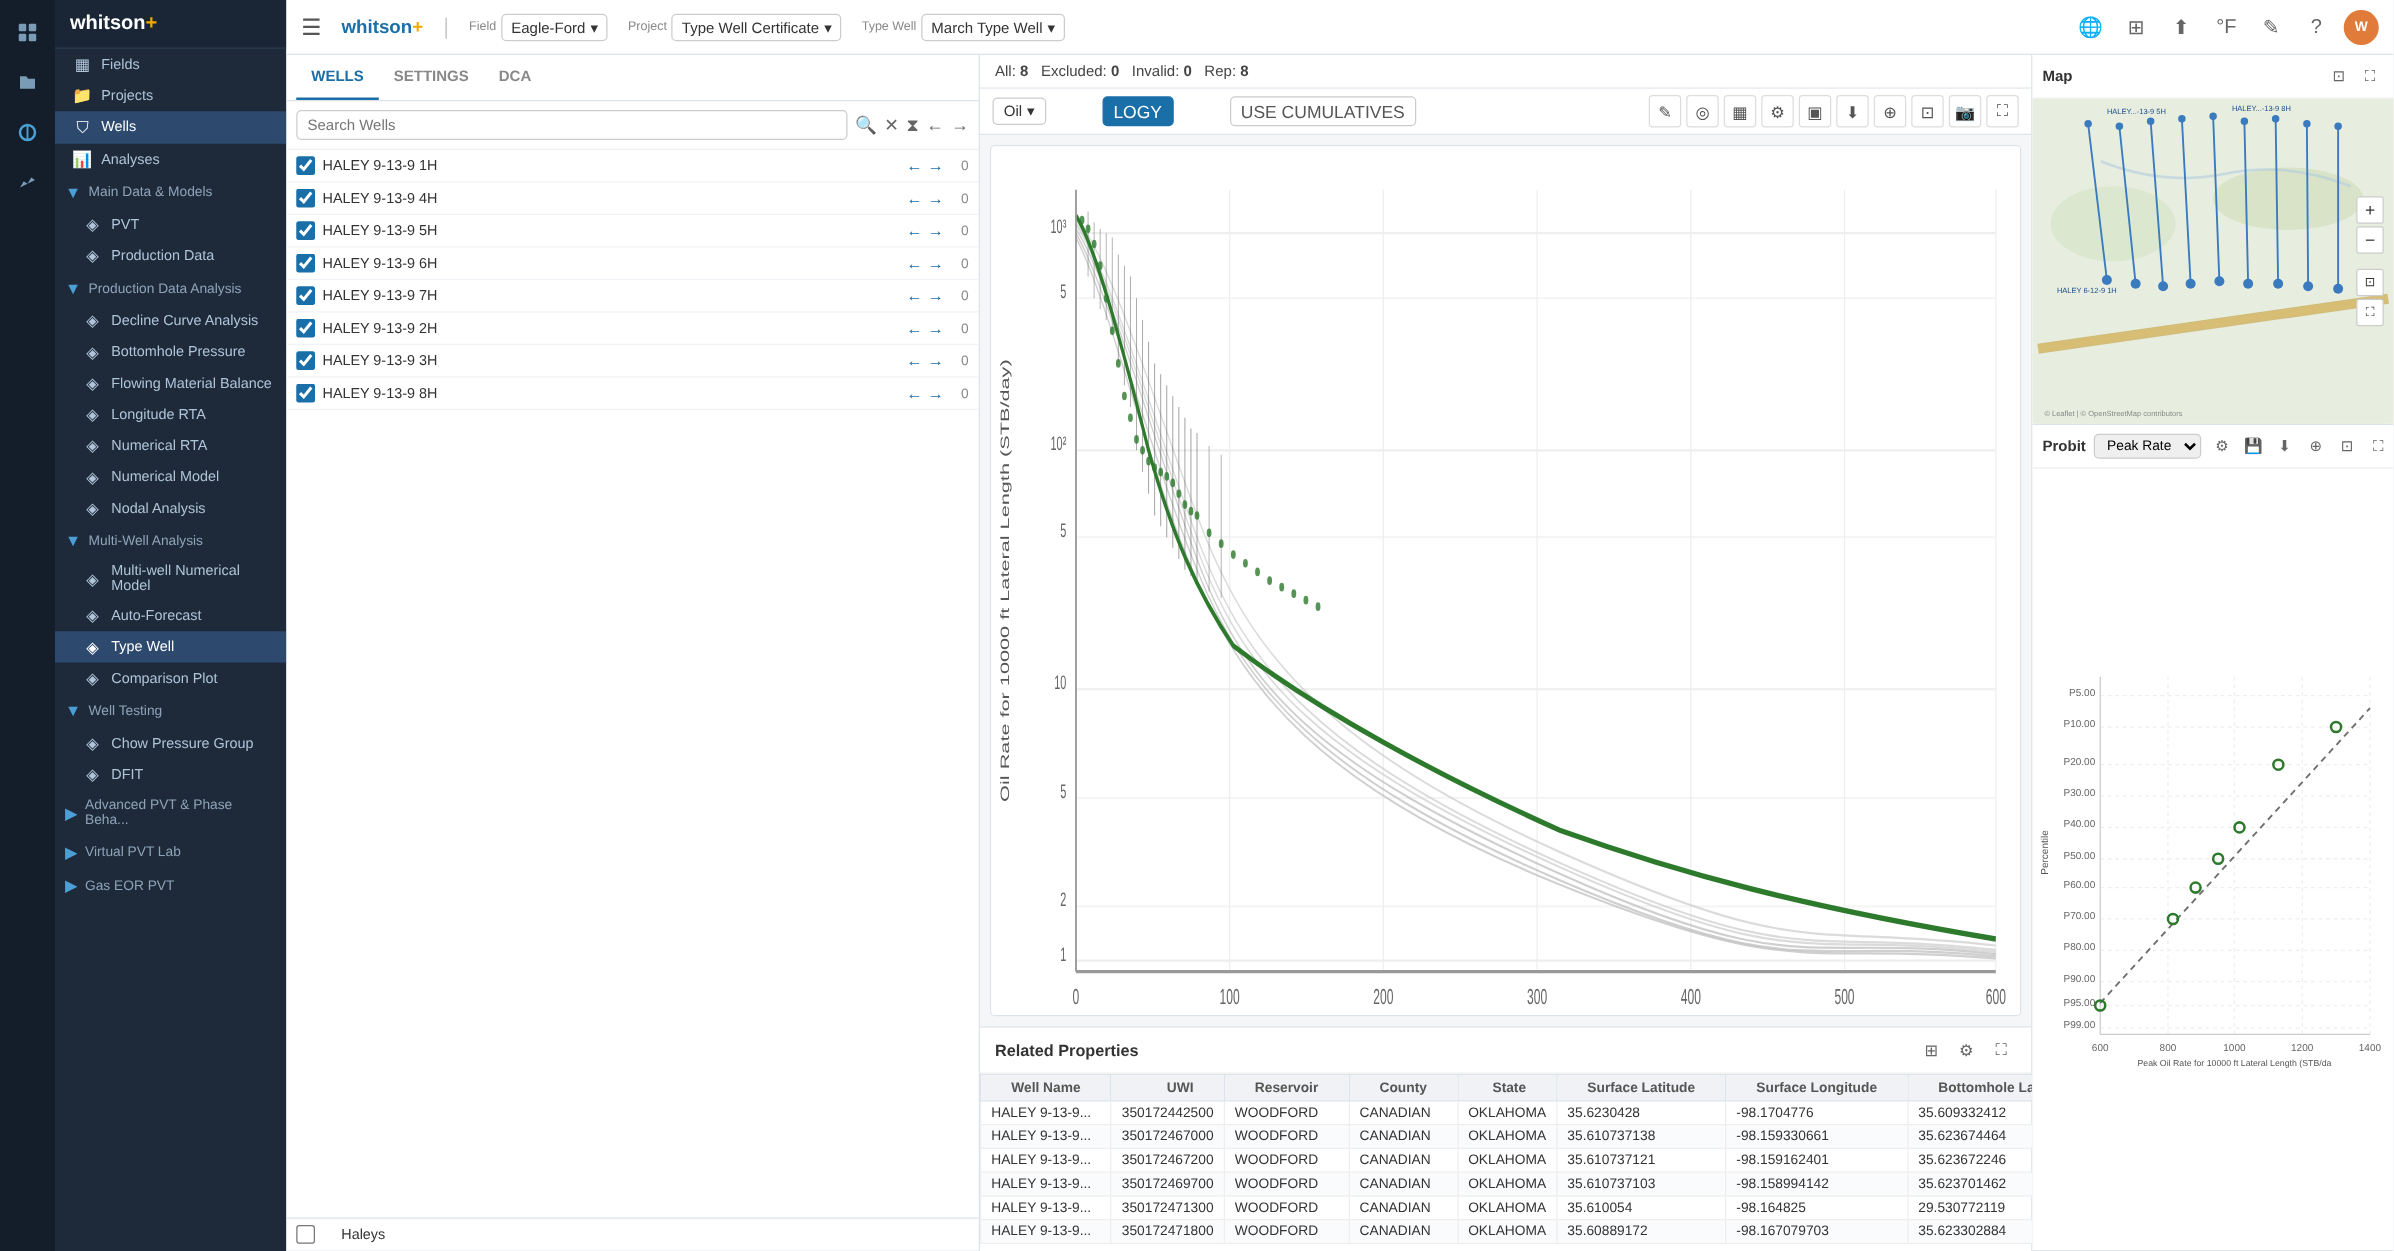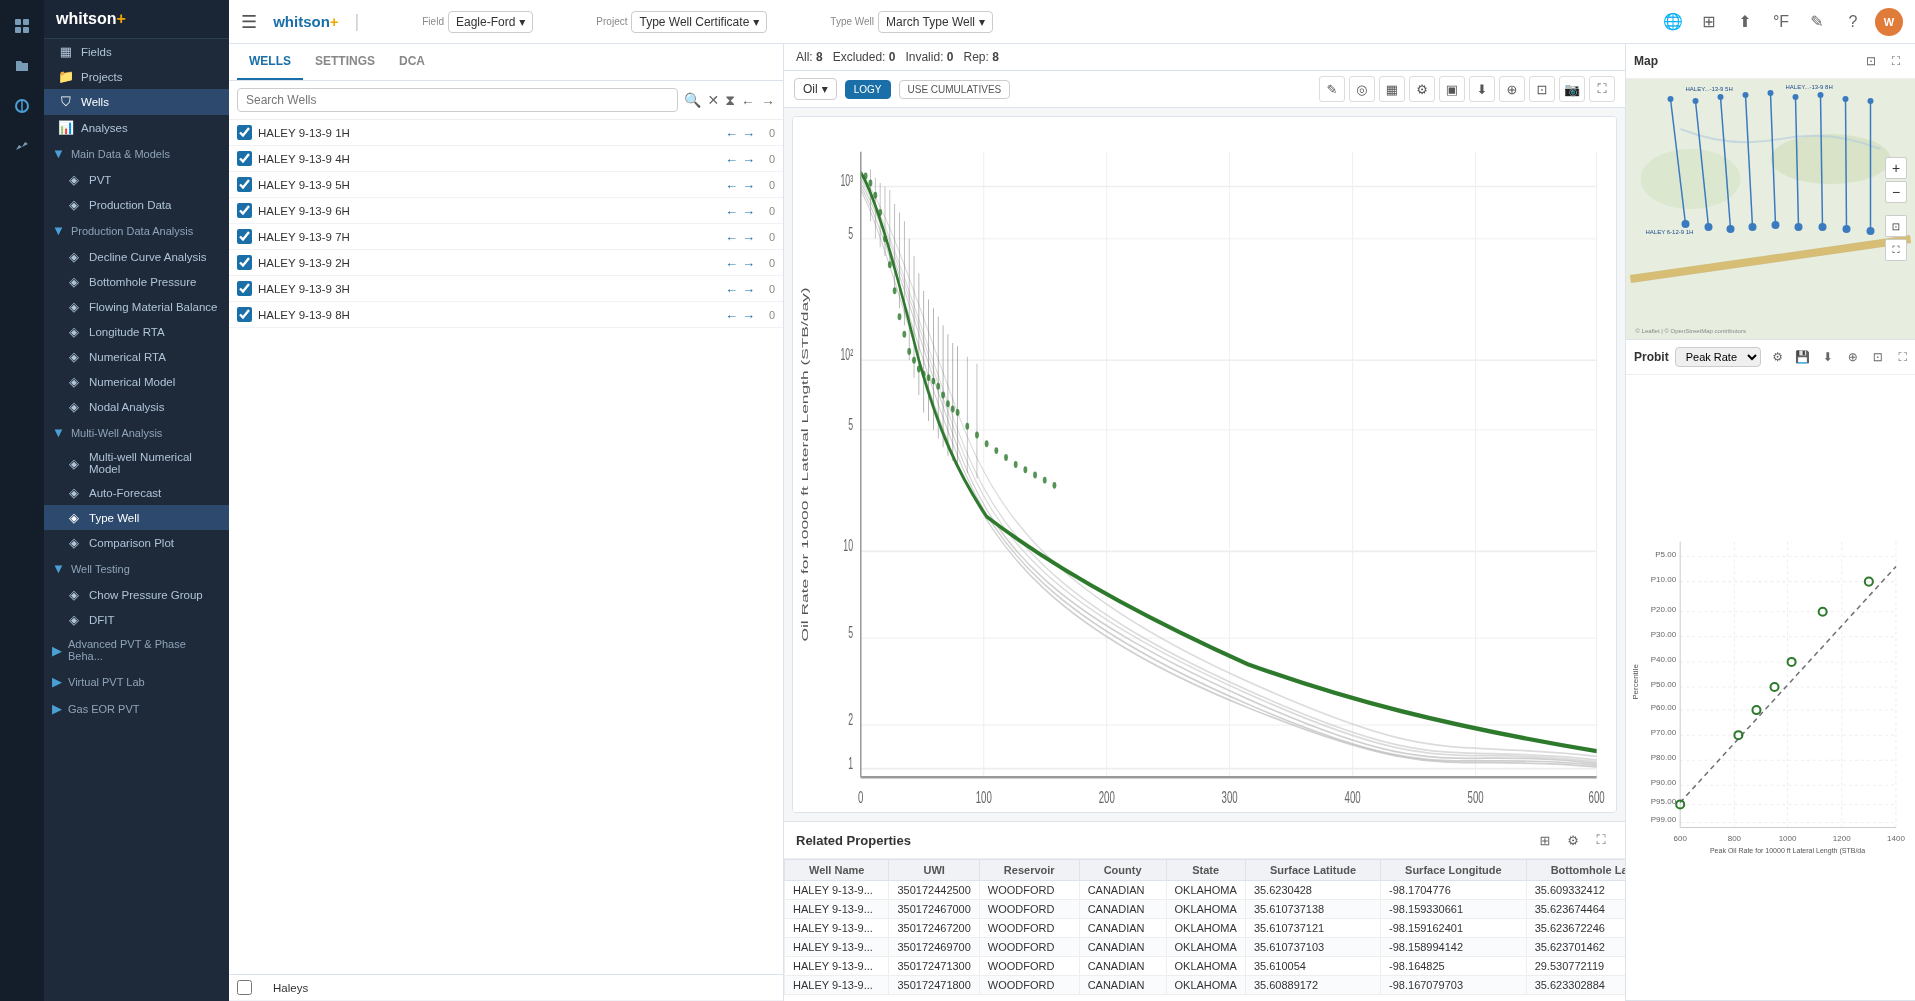--- a/index.html
+++ b/index.html
@@ -22,21 +22,21 @@
     .icon-bar-item { width: 36px; height: 36px; display: flex; align-items: center; justify-content: center; color: #7a9bb5; cursor: pointer; border-radius: 4px; font-size: 14px; }
 
     
     .main-content { flex: 1; display: flex; flex-direction: column; overflow: hidden; }
 
     
     .topbar { height: 44px; background: #fff; border-bottom: 1px solid #dde3ea; display: flex; align-items: center; padding: 0 12px; gap: 16px; flex-shrink: 0; }
     .topbar-menu { font-size: 18px; cursor: pointer; color: #555; }
     .topbar-logo { font-size: 15px; font-weight: 700; color: #1a6fa8; }
     .topbar-logo span { color: #f0a800; }
-    .topbar-field { display: flex; align-items: center; gap: 4px; margin-left: 47px; }
+    .topbar-field { display: flex; align-items: center; gap: 4px; }
     .topbar-label { font-size: 10px; color: #888; }
     .topbar-select { display: flex; align-items: center; gap: 4px; border: 1px solid #ccc; border-radius: 4px; padding: 3px 7px; cursor: pointer; background: #fff; font-size: 12px; color: #333; }
     .topbar-divider { color: #ccc; font-size: 18px; }
     .topbar-right { margin-left: auto; display: flex; align-items: center; gap: 8px; }
     .topbar-icon { width: 28px; height: 28px; display: flex; align-items: center; justify-content: center; cursor: pointer; color: #666; font-size: 16px; border-radius: 4px; }
     .user-avatar { width: 28px; height: 28px; border-radius: 50%; background: #e07b39; color: #fff; display: flex; align-items: center; justify-content: center; font-size: 11px; font-weight: 700; cursor: pointer; }
 
     
     .content-area { flex: 1; display: flex; overflow: hidden; }
 
@@ -69,39 +69,39 @@
 
     
     .chart-area { flex: 1; display: flex; flex-direction: column; overflow: hidden; background: #f5f6f8; }
 
     .chart-header { padding: 6px 12px; background: #fff; border-bottom: 1px solid #dde3ea; display: flex; align-items: center; gap: 10px; }
     .chart-stats { font-size: 12px; color: #444; }
     .chart-stats span { font-weight: 600; }
 
     .chart-controls { display: flex; align-items: center; padding: 5px 10px; background: #fff; border-bottom: 1px solid #dde3ea; gap: 8px; }
     .chart-type-select { display: flex; align-items: center; border: 1px solid #ccc; border-radius: 4px; padding: 3px 8px; font-size: 12px; cursor: pointer; gap: 4px; background: #fff; }
-    .chart-btn { padding: 3px 8px; border: 1px solid #ccc; border-radius: 4px; font-size: 10px; cursor: pointer; background: #fff; color: #555; }
+    .chart-btn { padding: 3px 8px; border: 1px solid #ccc; border-radius: 4px; font-size: 14px; cursor: pointer; background: #fff; color: #555; margin-left: 37px; }
     .chart-btn.active { background: #1a6fa8; color: #fff; border-color: #1a6fa8; }
     .chart-toolbar { margin-left: auto; display: flex; gap: 4px; }
     .chart-tool { width: 26px; height: 26px; display: flex; align-items: center; justify-content: center; cursor: pointer; border: 1px solid #ddd; border-radius: 3px; background: #fff; color: #555; font-size: 13px; }
 
     
     .chart-svg-container { flex: 1; padding: 8px; overflow: hidden; }
     svg.main-chart { width: 100%; height: 100%; background: #fff; border: 1px solid #dde3ea; border-radius: 4px; }
 
     
     .related-props { height: 180px; background: #fff; border-top: 1px solid #dde3ea; flex-shrink: 0; }
     .related-props-header { display: flex; align-items: center; justify-content: space-between; padding: 6px 12px; border-bottom: 1px solid #eee; }
     .related-props-title { font-size: 13px; font-weight: 600; color: #333; }
     .related-props-actions { display: flex; gap: 4px; }
     .prop-action { width: 24px; height: 24px; display: flex; align-items: center; justify-content: center; cursor: pointer; color: #666; font-size: 13px; }
 
     .table-container { overflow: auto; height: calc(100% - 36px); }
     table.props-table { border-collapse: collapse; min-width: 100%; font-size: 11px; }
-    table.props-table th { background: #f0f2f5; padding: 4px 24px; text-align: center; font-weight: 600; color: #555; border: 1px solid #dde3ea; white-space: nowrap; position: sticky; top: 0; }
+    table.props-table th { background: #f0f2f5; padding: 4px 24px; text-align: right; font-weight: 600; color: #555; border: 1px solid #dde3ea; white-space: nowrap; position: sticky; top: 0; }
     table.props-table td { padding: 3px 8px; border: 1px solid #eee; color: #333; white-space: nowrap; }
     table.props-table tr:nth-child(even) td { background: #fafbfc; }
 
     
     .right-panels { width: 290px; background: #f5f6f8; border-left: 1px solid #dde3ea; display: flex; flex-direction: column; flex-shrink: 0; }
     .right-panel { background: #fff; border-bottom: 1px solid #dde3ea; display: flex; flex-direction: column; }
     .right-panel-header { display: flex; align-items: center; justify-content: space-between; padding: 6px 8px; border-bottom: 1px solid #eee; }
     .right-panel-title { font-size: 12px; font-weight: 700; color: #333; }
     .right-panel-actions { display: flex; gap: 3px; }
     .rp-action { width: 22px; height: 22px; display: flex; align-items: center; justify-content: center; cursor: pointer; color: #666; font-size: 12px; }

